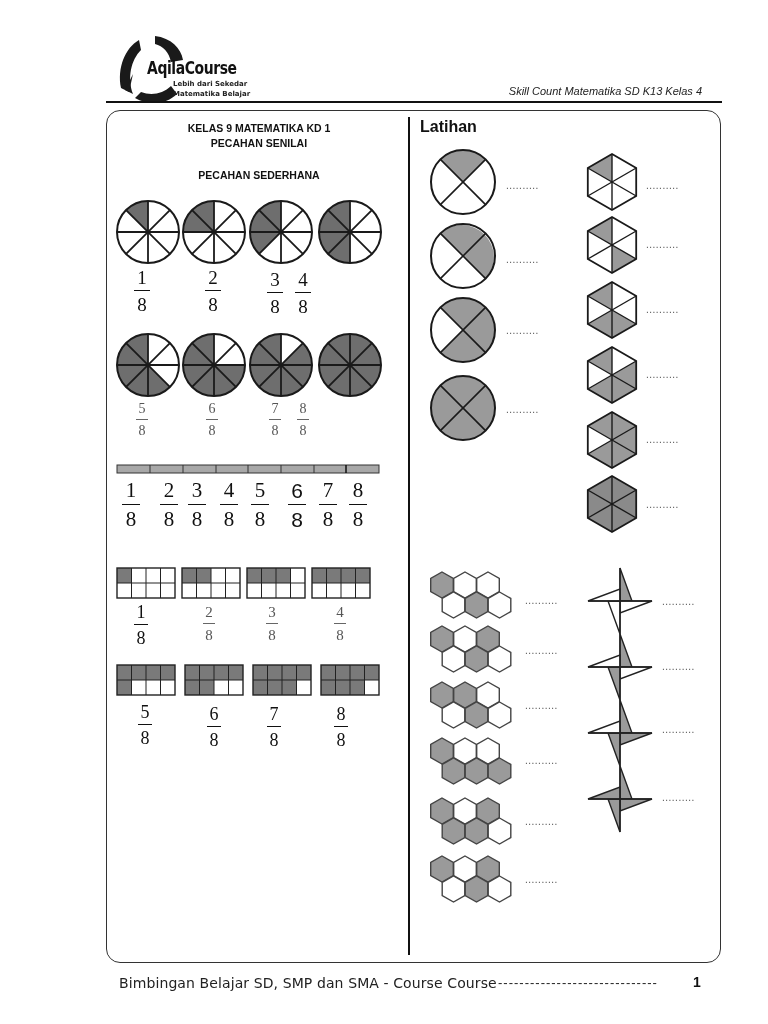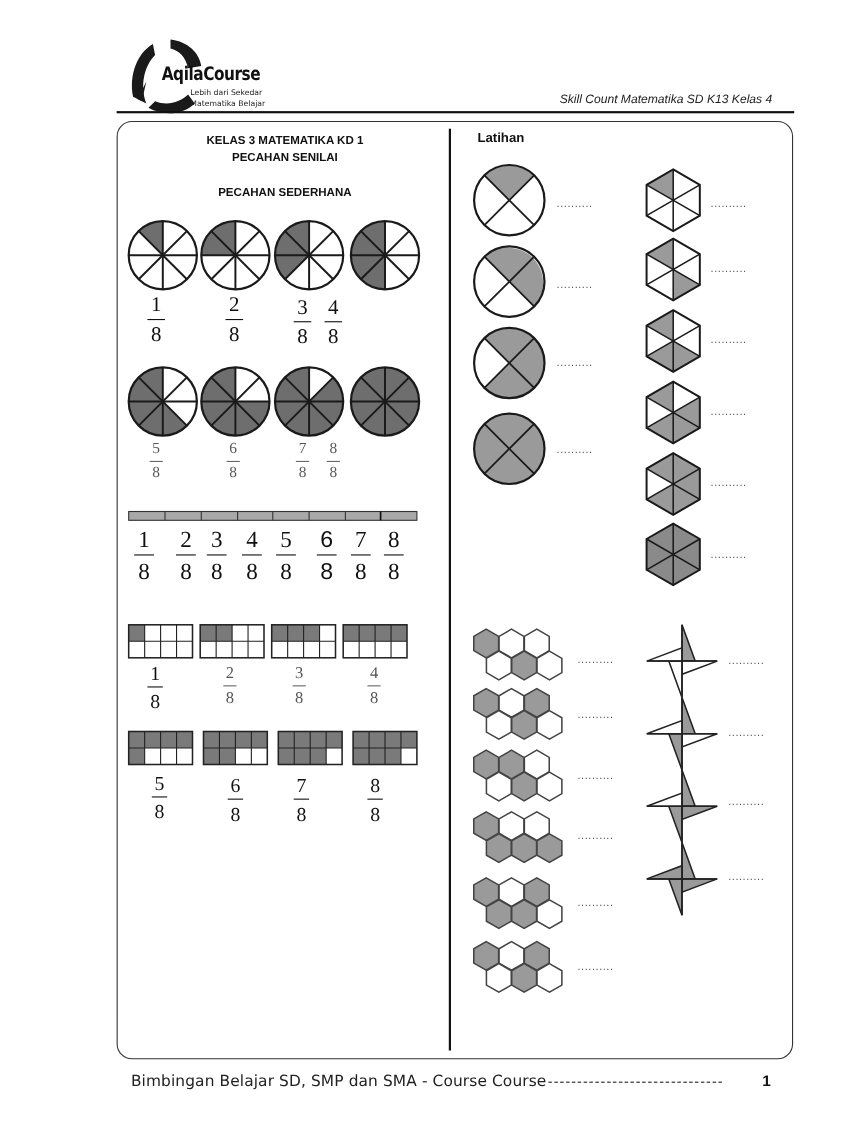--- a/index.html
+++ b/index.html
@@ -1,26 +1,26 @@
 <!DOCTYPE html>
 <html><head>
 <meta charset="utf-8">
 <style>
   html,body{margin:0;padding:0;background:#ffffff;}
   body{width:768px;height:1024px;position:relative;overflow:hidden;font-family:"Liberation Sans",sans-serif;color:#111;}
   .abs{position:absolute;}
   .logo{left:115px;top:34px;width:140px;height:72px;}
   .logo-name{position:absolute;left:32px;top:24px;font-family:"DejaVu Sans",sans-serif;font-weight:bold;font-size:17px;letter-spacing:-0.5px;color:#111;transform:scaleX(0.82);transform-origin:left top;}
-  .logo-tag{position:absolute;left:58px;font-family:"DejaVu Sans",sans-serif;font-weight:normal;font-size:7px;color:#222;}
+  .logo-tag{position:absolute;left:58px;font-family:"DejaVu Sans",sans-serif;font-weight:bold;font-size:7px;color:#222;}
   .header-sub{right:66px;top:85px;font-size:11px;font-style:italic;color:#222;font-family:"Liberation Sans",sans-serif;}
   .header-rule{left:106px;top:101px;width:616px;height:2px;background:#111;}
   .frame{left:106px;top:110px;width:615px;height:853px;border:1.5px solid #333;border-radius:14px;box-sizing:border-box;}
   .divider{left:408px;top:117px;width:2px;height:838px;background:#111;}
   .title{left:112px;width:294px;text-align:center;font-weight:bold;font-size:10.5px;color:#111;}
-  .latihan{left:434px;top:118px;font-weight:bold;font-size:12px;}
+  .latihan{left:420px;top:118px;font-weight:bold;font-size:16px;}
   .frac{position:absolute;font-family:"Liberation Serif",serif;text-align:center;line-height:1;}
   .frac .n,.frac .d{display:block;}
   .frac .bar{display:block;height:1.2px;background:#111;margin:3px 0 4px 0;}
   .frac.gray{color:#555;}
   .frac.gray .bar{background:#666;}
   .dots{position:absolute;font-size:10px;color:#555;letter-spacing:0.5px;}
   .footer-text{left:119px;top:975px;font-size:14px;color:#222;font-family:"DejaVu Sans",sans-serif;letter-spacing:0.1px;}
   .footer-dash{left:498px;top:975px;font-size:13px;color:#222;letter-spacing:1px;}
   .footer-page{left:693px;top:974px;font-size:14px;font-weight:bold;}
   svg{position:absolute;overflow:visible;}
@@ -38,21 +38,21 @@
   <div class="logo-name">AqilaCourse</div>
   <div class="logo-tag" style="top:46px;">Lebih dari Sekedar</div>
   <div class="logo-tag" style="top:56px;">Matematika Belajar</div>
 </div>
 <div class="abs header-sub">Skill Count Matematika SD K13 Kelas 4</div>
 <div class="abs header-rule"></div>
 
 <div class="abs frame"></div>
 <div class="abs divider"></div>
 
-<div class="abs title" style="top:122px;">KELAS 3 MATEMATIKA KD 1</div>
+<div class="abs title" style="top:122px;">KELAS 9 MATEMATIKA KD 1</div>
 <div class="abs title" style="top:137px;">PECAHAN SENILAI</div>
 <div class="abs title" style="top:169px;text-align:center;">PECAHAN SEDERHANA</div>
 
 <svg width="300" height="70" style="left:112px;top:198px;">
   <defs>
     <g id="pielines">
       <line x1="-31" y1="0" x2="31" y2="0" stroke="#1a1a1a" stroke-width="1.8"></line>
       <line x1="0" y1="-31" x2="0" y2="31" stroke="#1a1a1a" stroke-width="1.8"></line>
       <line x1="-21.9" y1="-21.9" x2="21.9" y2="21.9" stroke="#1a1a1a" stroke-width="1.8"></line>
       <line x1="-21.9" y1="21.9" x2="21.9" y2="-21.9" stroke="#1a1a1a" stroke-width="1.8"></line>

